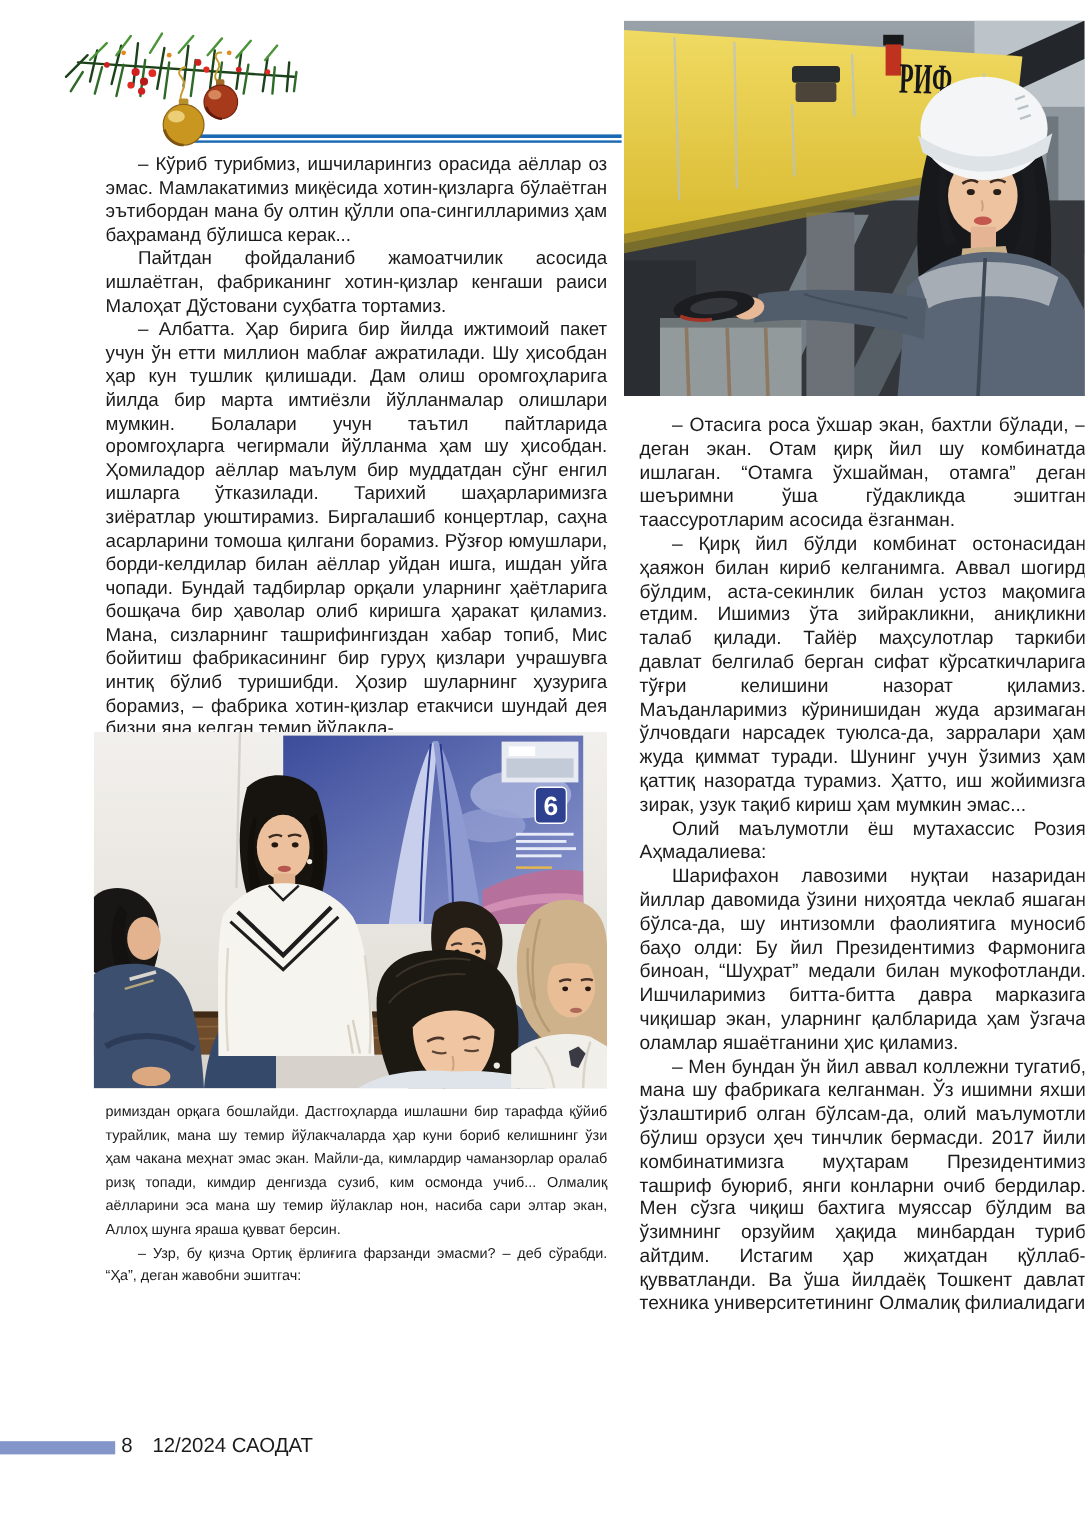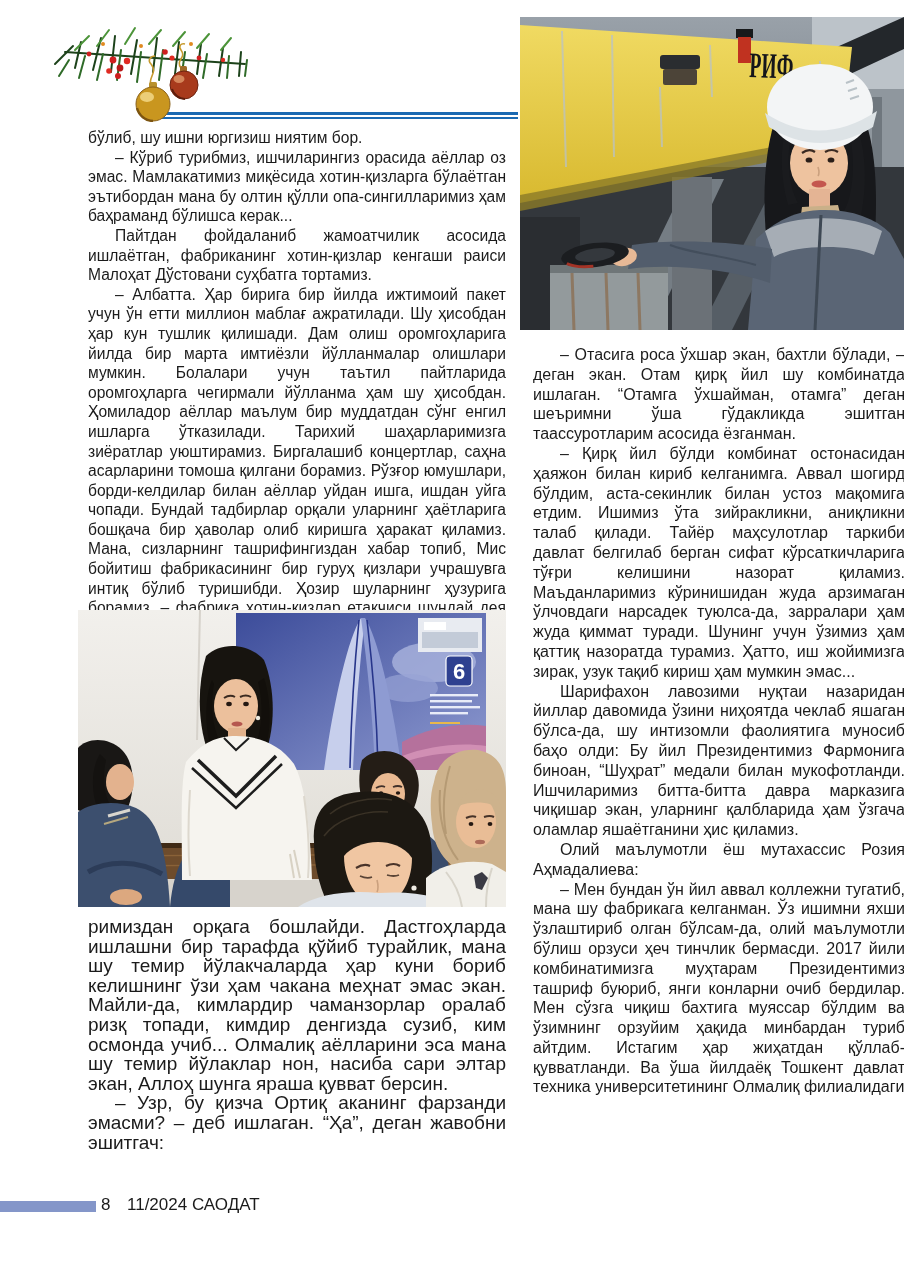--- a/index.html
+++ b/index.html
@@ -2,21 +2,21 @@
 <html><head>
 <meta charset="utf-8">
 <style>
   html,body{margin:0;padding:0;background:#ffffff;}
   .page{position:relative;width:904px;height:1280px;background:#ffffff;overflow:hidden;
         font-family:"Liberation Sans", sans-serif;color:#1b1b1b;}
   .col{position:absolute;text-align:justify;}
   .col p{margin:0;text-indent:27px;}
   .col p.first{text-indent:0;}
   .col-left-top{left:88px;top:128px;width:418px;font-size:15.6px;line-height:19.6px;}
-  .col-left-bottom{left:88px;top:917px;width:418px;font-size:19px;line-height:19.6px;}
+  .col-left-bottom{left:88px;top:917px;width:418px;font-size:12px;line-height:19.6px;}
   .col-right{left:533px;top:345px;width:372px;font-size:16px;line-height:19.8px;}
   .top-rule{position:absolute;left:150px;top:112px;width:368px;height:2px;
             border-top:3px solid #1a69b2;border-bottom:2px solid #1a69b2;z-index:1;}
   .decoration{position:absolute;left:45px;top:16px;width:215px;height:106px;z-index:3;}
   .photo{position:absolute;overflow:hidden;}
   .photo svg{display:block;width:100%;height:100%;}
   .photo-worker{left:520px;top:17px;width:384px;height:313px;}
   .photo-group{left:78px;top:610px;width:428px;height:297px;}
   .footer-bar{position:absolute;left:0;top:1201px;width:96px;height:11px;background:#8496c9;}
   .footer-num{position:absolute;left:101px;top:1195px;font-size:17px;}
@@ -172,21 +172,20 @@
       </g>
       <g transform="rotate(-7 75 238)">
         <ellipse cx="75" cy="238" rx="34" ry="12" fill="#1b1d20"></ellipse>
         <ellipse cx="75" cy="238" rx="20" ry="6.5" fill="#34383d"></ellipse>
         <path d="M46,243 A32,11 0 0 0 72,249" stroke="#a33326" stroke-width="3" fill="none"></path>
       </g>
     </svg>
   </figure>
 
   <section class="col col-left-top">
-    <p class="first">бўлиб, шу ишни юргизиш ниятим бор.</p>
     <p>–  Кўриб турибмиз, ишчиларингиз орасида аёллар оз эмас. Мамлакатимиз миқёсида хотин-қизларга бўлаётган эътибордан мана бу олтин қўлли опа-сингилларимиз ҳам баҳраманд бўлишса керак...</p>
     <p>Пайтдан фойдаланиб жамоатчилик асосида ишлаётган, фабриканинг хотин-қизлар  кенгаши раиси Малоҳат Дўстовани суҳбатга тортамиз.</p>
     <p>– Албатта. Ҳар бирига бир йилда ижтимоий пакет учун ўн етти миллион маблағ ажратилади. Шу ҳисобдан ҳар кун тушлик қилишади. Дам олиш оромгоҳларига йилда бир марта имтиёзли йўлланмалар олишлари мумкин. Болалари учун таътил пайтларида оромгоҳларга чегирмали йўлланма ҳам шу ҳисобдан. Ҳомиладор аёллар маълум бир муддатдан сўнг енгил ишларга ўтказилади. Тарихий шаҳарларимизга зиёратлар уюштирамиз. Биргалашиб  концертлар, саҳна асарларини томоша қилгани борамиз. Рўзғор юмушлари, борди-келдилар билан аёллар уйдан ишга, ишдан уйга чопади. Бундай тадбирлар орқали уларнинг ҳаётларига бошқача бир ҳаволар олиб киришга ҳаракат қиламиз. Мана, сизларнинг ташрифингиздан хабар топиб, Мис бойитиш фабрикасининг бир гуруҳ қизлари учрашувга интиқ бўлиб туришибди. Ҳозир шуларнинг  ҳузурига борамиз, – фабрика хотин-қизлар етакчиси шундай дея бизни яна келган темир йўлакла-</p>
   </section>
 
   <figure class="photo photo-group" style="margin:0">
     <svg viewBox="0 0 428 297" preserveAspectRatio="none">
       <defs>
         <linearGradient id="wallG" x1="0" y1="0" x2="0" y2="1">
           <stop offset="0" stop-color="#f2f0ec"></stop>
@@ -287,28 +286,28 @@
         <ellipse cx="402" cy="232" rx="5" ry="2.2" fill="#ad6a58"></ellipse>
         <path d="M348,297 L348,268 C362,254 392,248 414,254 L428,262 L428,297 Z" fill="#f1efe9"></path>
         <path d="M368,262 C376,272 382,284 384,297 M414,258 C410,270 408,284 408,297" stroke="#d8d4ca" stroke-width="2" fill="none"></path>
         <path d="M396,266 L404,262 L410,268 L404,280 L398,278 Z" fill="#3a3a44"></path>
       </g>
     </svg>
   </figure>
 
   <section class="col col-left-bottom">
     <p class="first">римиздан орқага бошлайди. Дастгоҳларда ишлашни бир тарафда қўйиб турайлик, мана шу темир йўлакчаларда ҳар куни бориб келишнинг ўзи ҳам  чакана меҳнат эмас экан. Майли-да, кимлардир чаманзорлар оралаб ризқ топади, кимдир денгизда сузиб, ким осмонда учиб... Олмалиқ аёлларини эса мана шу темир йўлаклар  нон, насиба сари элтар экан, Аллоҳ шунга яраша қувват берсин.</p>
-    <p>– Узр, бу қизча Ортиқ аканинг фарзанди эмасми? – деб  ишлаган. “Ҳа”, деган жавобни эшитгач:</p>
+    <p>– Узр, бу қизча Ортиқ ёрлиғига фарзанди эмасми? – деб  сўрабди. “Ҳа”, деган жавобни эшитгач:</p>
   </section>
 
   <section class="col col-right">
     <p>– Отасига роса ўхшар экан, бахтли бўлади, – деган экан. Отам қирқ йил шу комбинатда ишлаган. “Отамга ўхшайман, отамга” деган шеъримни ўша гўдакликда эшитган таассуротларим асосида ёзганман.</p>
     <p>– Қирқ йил бўлди комбинат остонасидан ҳаяжон билан кириб келганимга. Аввал шогирд бўлдим, аста-секинлик билан устоз мақомига етдим. Ишимиз ўта зийракликни, аниқликни талаб қилади. Тайёр маҳсулотлар таркиби давлат белгилаб берган сифат кўрсаткичларига тўғри келишини назорат қиламиз.  Маъданларимиз кўринишидан жуда арзимаган ўлчовдаги нарсадек туюлса-да, зарралари ҳам жуда қиммат туради. Шунинг учун ўзимиз ҳам қаттиқ назоратда турамиз. Ҳатто, иш жойимизга зирак, узук тақиб кириш ҳам мумкин эмас...</p>
+    <p>Олий маълумотли ёш мутахассис Розия Аҳмадалиева:</p>
     <p>Шарифахон лавозими нуқтаи назаридан йиллар давомида ўзини ниҳоятда чеклаб яшаган бўлса-да, шу интизомли фаолиятига муносиб баҳо олди: Бу йил Президентимиз Фармонига биноан, “Шуҳрат” медали билан мукофотланди. Ишчиларимиз битта-битта давра марказига чиқишар экан, уларнинг қалбларида ҳам  ўзгача оламлар яшаётганини ҳис қиламиз.</p>
-    <p>Олий маълумотли ёш мутахассис Розия Аҳмадалиева:</p>
     <p>– Мен бундан ўн йил аввал коллежни тугатиб, мана шу фабрикага келганман. Ўз ишимни яхши ўзлаштириб олган бўлсам-да, олий маълумотли бўлиш орзуси ҳеч тинчлик бермасди. 2017 йили комбинатимизга муҳтарам Президентимиз ташриф буюриб, янги конларни очиб бердилар. Мен сўзга чиқиш бахтига муяссар бўлдим ва  ўзимнинг орзуйим ҳақида минбардан туриб айтдим. Истагим ҳар жиҳатдан қўллаб-қувватланди. Ва ўша йилдаёқ Тошкент давлат техника университетининг  Олмалиқ филиалидаги</p>
   </section>
 
   <div class="footer-bar"></div>
   <div class="footer-num">8</div>
-  <div class="footer-issue">11/2024 САОДАТ</div>
+  <div class="footer-issue">12/2024 САОДАТ</div>
 
 </div>
 
 </body></html>

